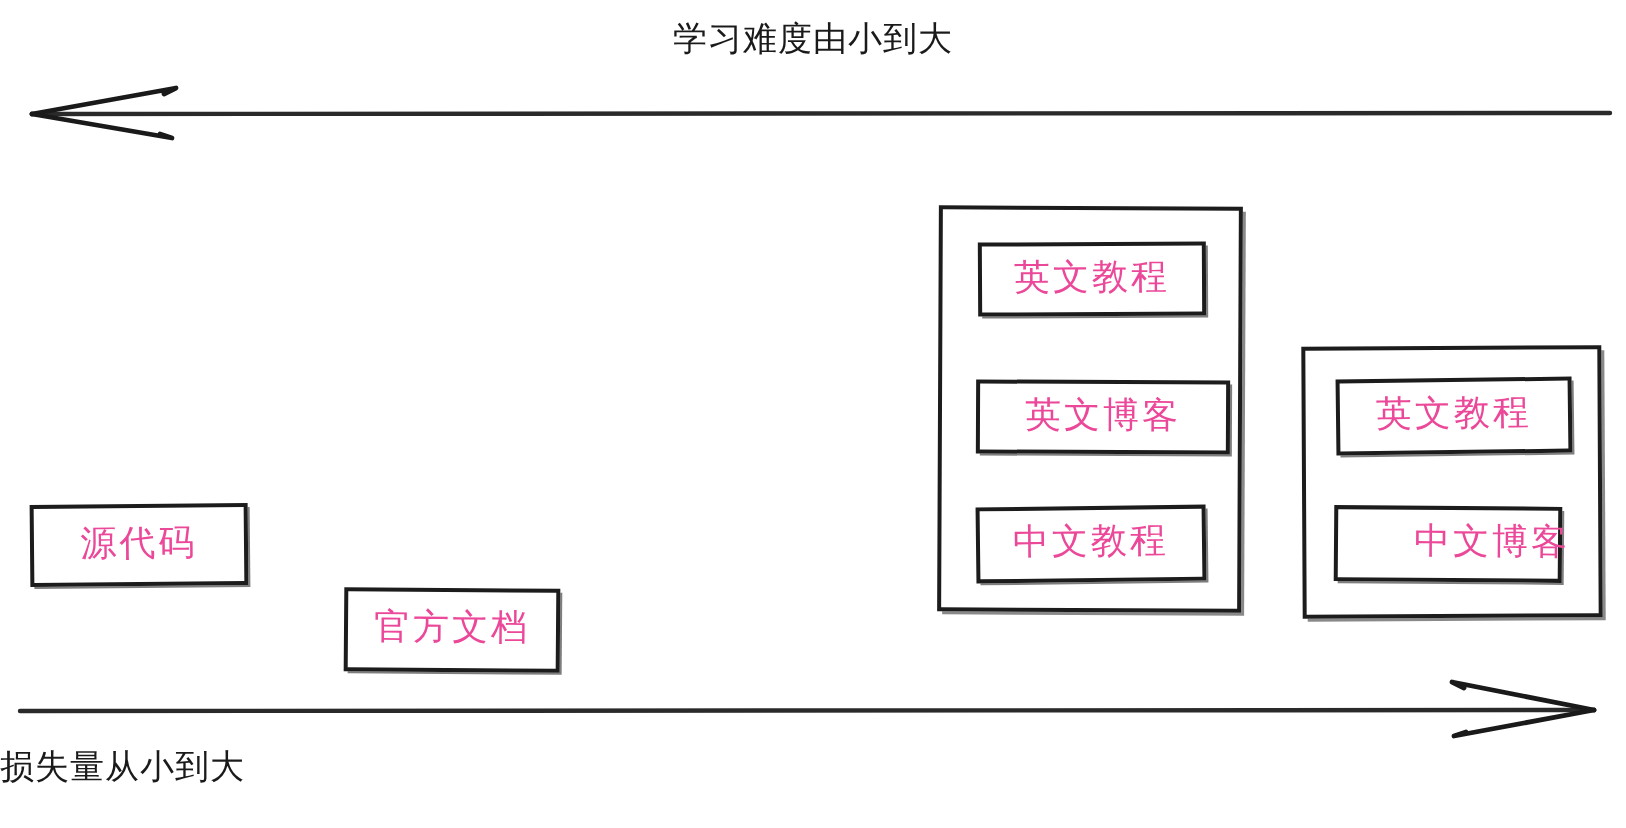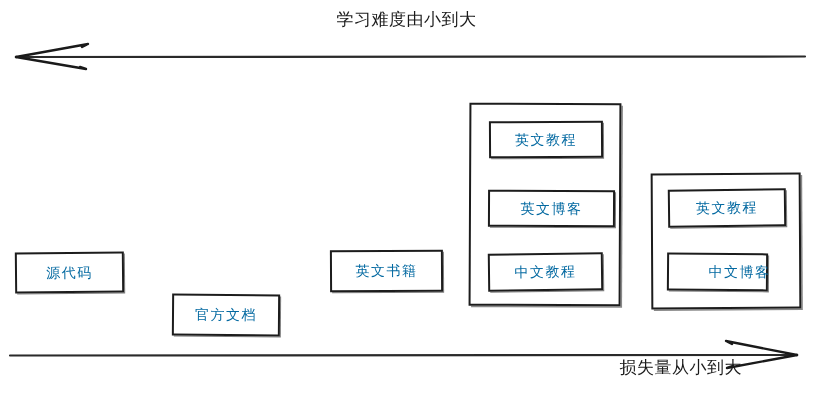--- a/index.html
+++ b/index.html
@@ -19,43 +19,43 @@
   }
   .axis-label {
     position: absolute;
     font-size: 17px;
     color: #1a1a1a;
     letter-spacing: 0.5px;
     white-space: nowrap;
     font-family: "DejaVu Sans", "Liberation Sans", sans-serif;
   }
   #top-label { left: 0; top: 8px; width: 813px; text-align: center; font-family: Liberation Mono, monospace; }
-  #bottom-label { left: 0; top: 356px; width: 742px; text-align: right; }
+  #bottom-label { left: 0; top: 372px; width: 742px; text-align: left; }
 
   svg.axis-svg {
     position: absolute;
     left: 0;
     pointer-events: none;
   }
   #top-axis { top: 36px; }
   #bottom-axis { top: 334px; }
 
   .node-box {
     position: absolute;
     box-sizing: border-box;
     background: #ffffff;
     border: 2px solid #1c1c1c;
     display: flex;
     align-items: center;
     justify-content: center;
     box-shadow: 1.5px 1.5px 0 -0.5px rgba(20,20,20,0.55);
   }
   .node-box .node-text {
-    font-size: 14px;
-    color: #0369a1;
+    font-size: 18px;
+    color: #ec4899;
     letter-spacing: 1.5px;
     white-space: nowrap;
     line-height: 1;
     transform: translateY(-0.5px);
   }
   .group-box {
     position: absolute;
     box-sizing: border-box;
     background: #ffffff;
     border: 2px solid #1c1c1c;
@@ -84,23 +84,20 @@
   </svg>
 
   <div class="node-box tilt-a" style="left:15px; top:252px; width:109px; height:41px;">
     <span class="node-text">源代码</span>
   </div>
 
   <div class="node-box tilt-b" style="left:172px; top:251px; width:108px; height:42px;margin-top:43px;">
     <span class="node-text">官方文档</span>
   </div>
 
-  <div class="node-box tilt-c" style="left:330px; top:250px; width:113px; height:42px;">
-    <span class="node-text">英文书籍</span>
-  </div>
 
   <div class="group-box tilt-d" style="left:469px; top:103px; width:152px; height:203px;">
   </div>
 
   <div class="node-box tilt-c" style="left:489px; top:121px; width:114px; height:37px;">
     <span class="node-text">英文教程</span>
   </div>
 
   <div class="node-box tilt-d" style="left:488px; top:190px; width:127px; height:37px;">
     <span class="node-text">英文博客</span>
@@ -110,21 +107,21 @@
     <span class="node-text">中文教程</span>
   </div>
 
   <div class="group-box tilt-c" style="left:651px; top:173px; width:150px; height:136px;">
   </div>
 
   <div class="node-box tilt-e" style="left:668px; top:189px; width:118px; height:38px;">
     <span class="node-text">英文教程</span>
   </div>
 
-  <div class="node-box tilt-b" style="left:667px; top:253px; width:101px; height:38px;padding-left:44px;">
+  <div class="node-box tilt-b" style="left:667px; top:253px; width:114px; height:38px;padding-left:44px;">
     <span class="node-text">中文博客</span>
   </div>
 
   <svg class="axis-svg" id="bottom-axis" width="813" height="44">
     <g>
       <path d="M10,21.5 L797,21" stroke="#2a2a2a" stroke-width="2.2" fill="none" stroke-linecap="round"></path>
       <path d="M797,21 L726,7 L732,10" stroke="#1a1a1a" stroke-width="2.4" fill="none" stroke-linecap="round" stroke-linejoin="round"></path>
       <path d="M797,21 L727,34 L733,32" stroke="#1a1a1a" stroke-width="2.4" fill="none" stroke-linecap="round" stroke-linejoin="round"></path>
     </g>
   </svg>

